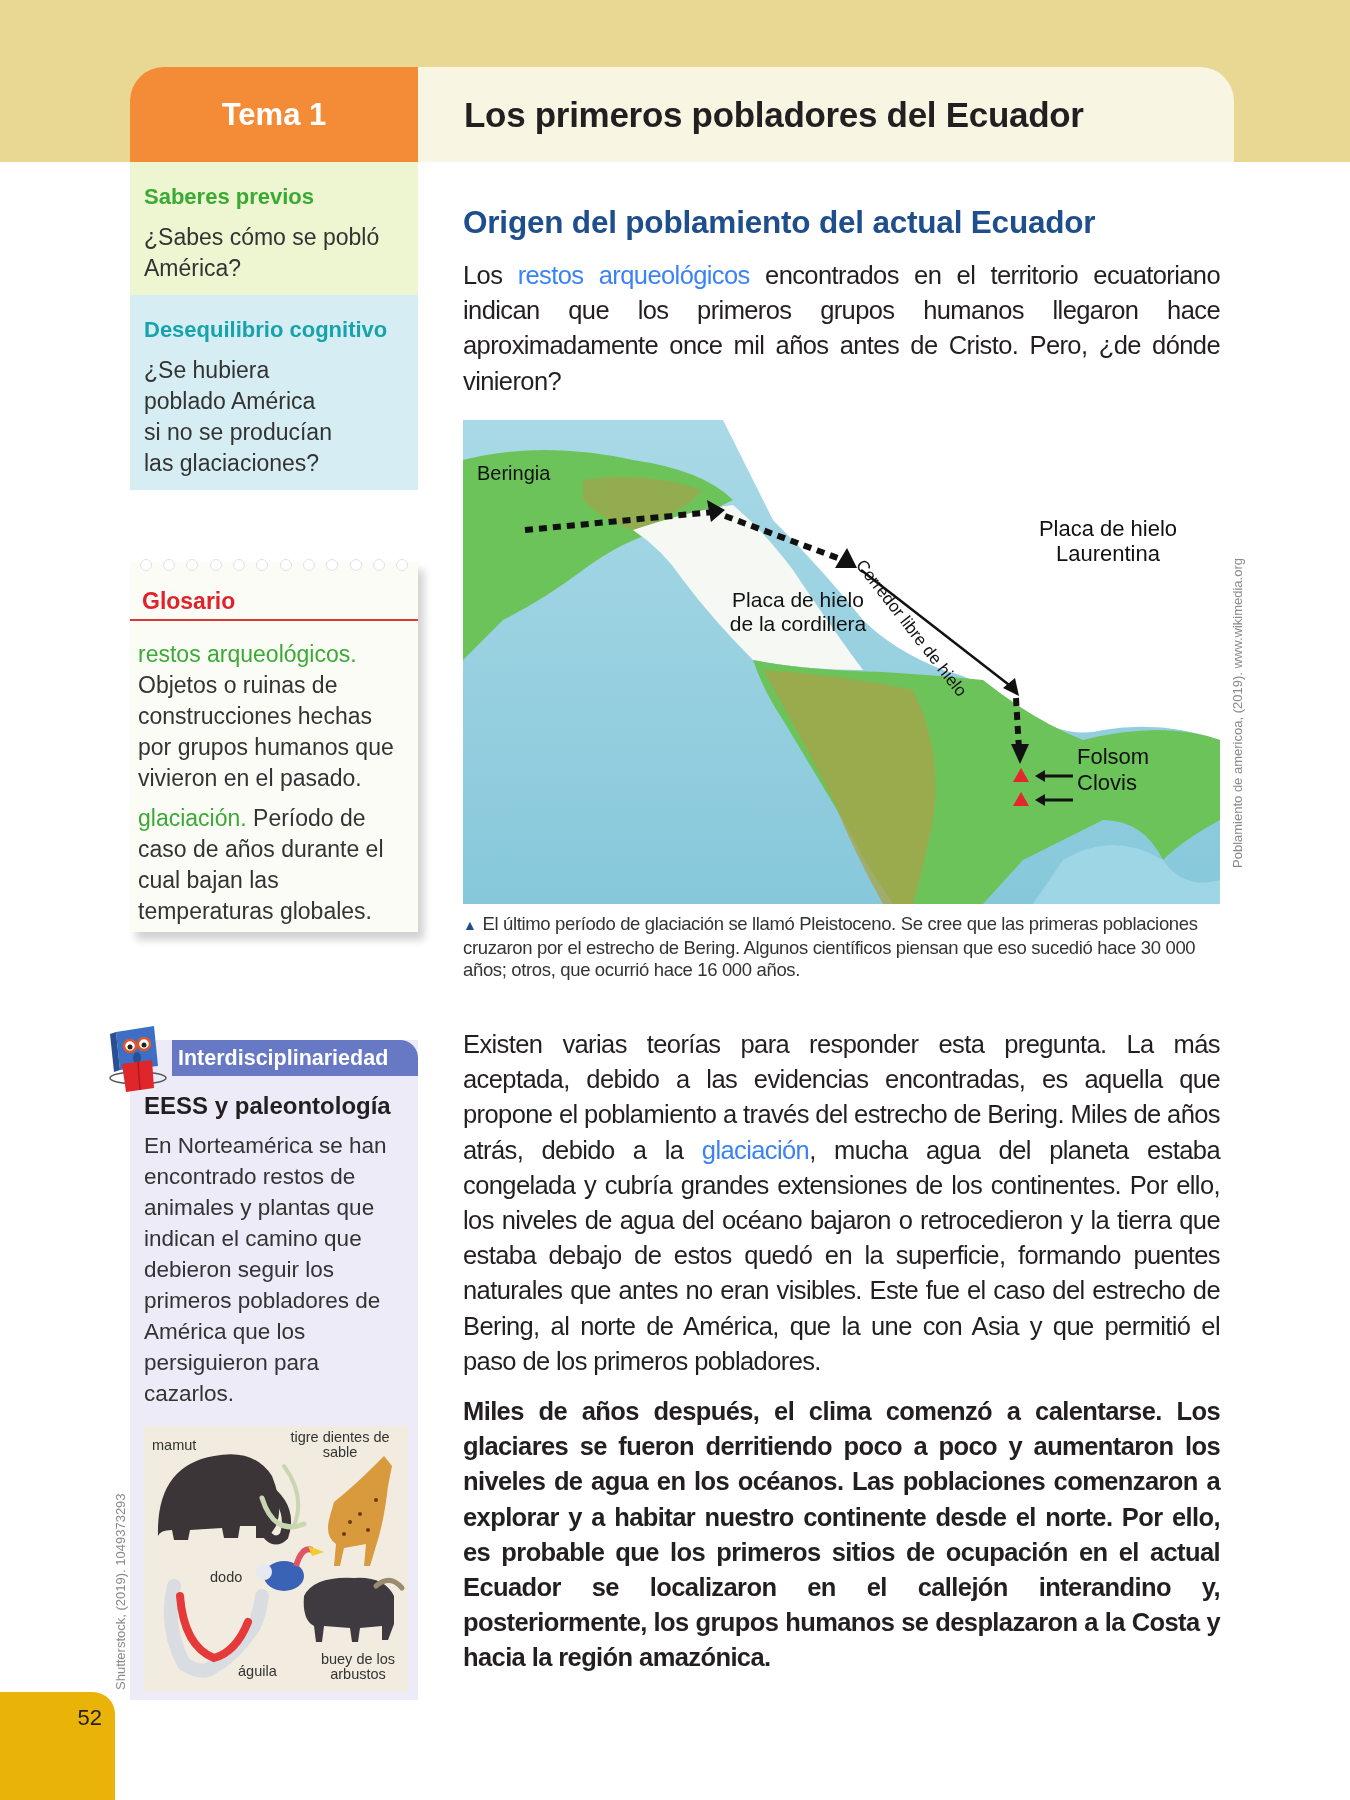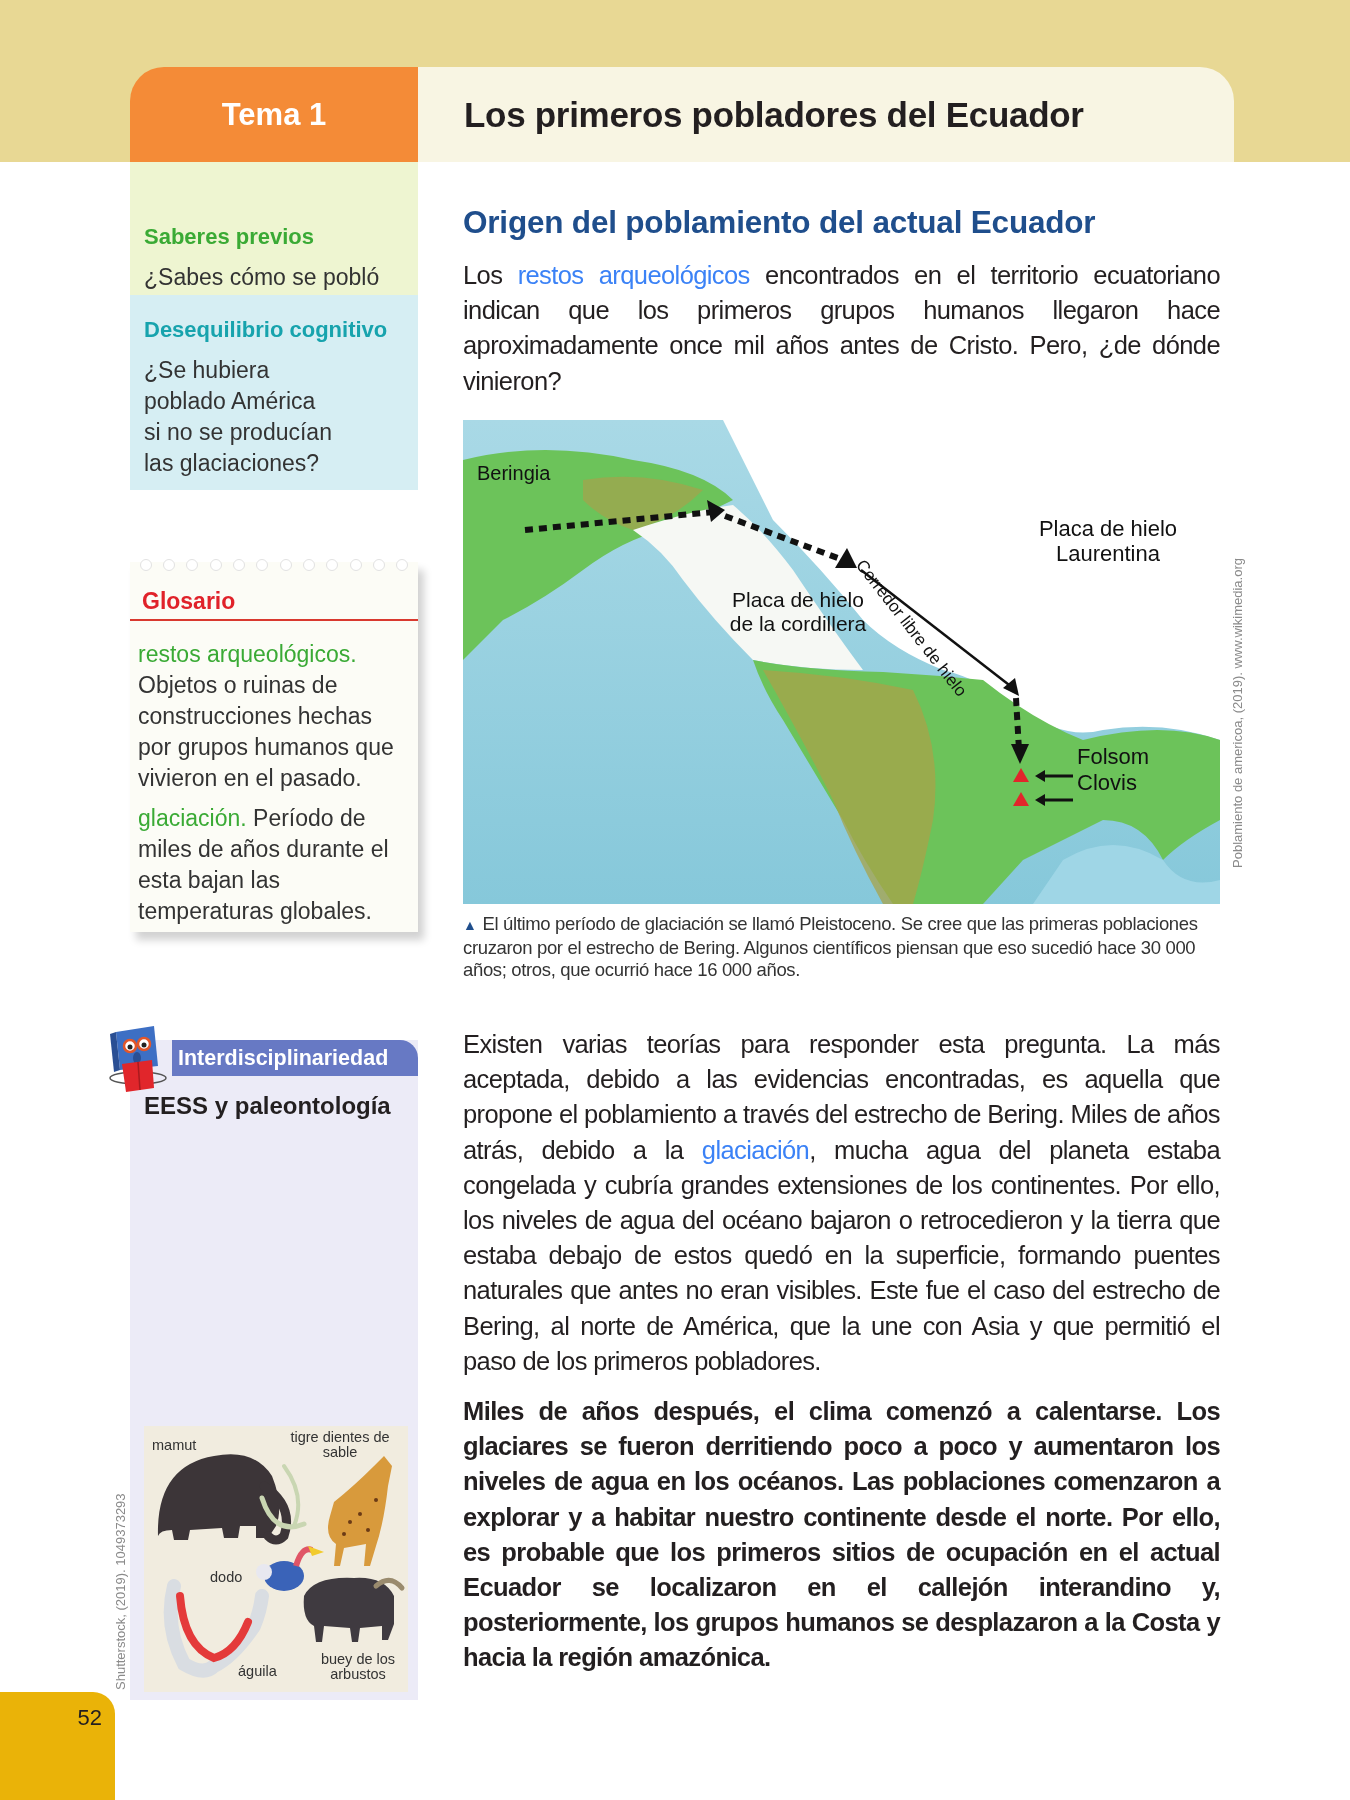--- a/index.html
+++ b/index.html
@@ -9,21 +9,21 @@
   .top-band { position: absolute; left: 0; top: 0; width: 1350px; height: 162px; background: #e8d894; }
   .tema-tab { position: absolute; left: 130px; top: 67px; width: 288px; height: 95px; background: #f48b37; border-top-left-radius: 34px; display: flex; align-items: center; justify-content: center; }
   .tema-tab span { color: #ffffff; font-weight: bold; font-size: 31px; }
   .title-box { position: absolute; left: 418px; top: 67px; width: 816px; height: 95px; background: #f8f5e3; border-top-right-radius: 34px; display: flex; align-items: center; padding-left: 46px; }
   .title-box h1 { font-size: 35px; font-weight: bold; color: #231f20; letter-spacing: -0.3px; }
 
   .side-box { position: absolute; left: 130px; width: 288px; padding: 22px 14px 0 14px; }
   .saberes { top: 162px; height: 133px; background: #eef5d1; }
   .deseq { top: 295px; height: 195px; background: #d6eef3; }
   .side-head { font-weight: bold; font-size: 22px; margin-bottom: 12px; }
-  .saberes .side-head { color: #3aaa35; margin-top: 40px; }
+  .saberes .side-head { color: #3aaa35; }
   .deseq .side-head { color: #17a3ad; }
   .side-text { font-size: 23px; line-height: 31px; color: #333; font-weight: 300; }
 
   .glosario { position: absolute; left: 130px; top: 562px; width: 288px; height: 370px; background: #fcfcf6; box-shadow: 6px 8px 8px rgba(0,0,0,0.18); padding: 26px 8px 0 8px; }
   .glosario .rings { position: absolute; top: 0; left: 0; width: 100%; height: 14px; display: flex; justify-content: space-around; padding: 0 4px; }
   .glosario .ring { width: 12px; height: 12px; border-radius: 50%; background: #ffffff; border: 1px solid #e2e2e2; margin-top: -3px; }
   .glo-head { color: #e0222a; font-weight: bold; font-size: 23px; padding-left: 4px; padding-bottom: 4px; border-bottom: 2px solid #d9392f; margin-left: -8px; margin-right: -8px; padding-left: 12px; }
   .glo-entries { margin-top: 18px; font-size: 23px; line-height: 31px; color: #333; }
   .glo-entry { margin-bottom: 9px; }
   .glo-term { color: #3aaa35; }
@@ -93,21 +93,21 @@
       <span class="ring"></span>
   </div>
   <div class="glo-head">Glosario</div>
   <div class="glo-entries">
     <div class="glo-entry">
       <span class="glo-term">restos arqueológicos.</span>
       <span>Objetos o ruinas de construcciones hechas por grupos humanos que vivieron en el pasado.</span>
     </div>
     <div class="glo-entry">
       <span class="glo-term">glaciación.</span>
-      <span>Período de miles de años durante el esta bajan las temperaturas globales.</span>
+      <span>Período de caso de años durante el cual bajan las temperaturas globales.</span>
     </div>
   </div>
 </div>
 
 <div class="inter">
   <div class="inter-band">
     <span>Interdisciplinariedad</span>
   </div>
   <svg class="mascot" viewBox="0 0 70 68">
     <ellipse cx="30" cy="52" rx="28" ry="6" fill="none" stroke="#555" stroke-width="1.5"></ellipse>
@@ -115,20 +115,21 @@
     <polygon points="8,6 12,44 6,46 2,8" fill="#2a4f94"></polygon>
     <circle cx="22" cy="20" r="6" fill="#fff" stroke="#e2562a" stroke-width="2.5"></circle>
     <circle cx="36" cy="18" r="6" fill="#fff" stroke="#e2562a" stroke-width="2.5"></circle>
     <circle cx="22" cy="21" r="2.5" fill="#222"></circle>
     <circle cx="36" cy="19" r="2.5" fill="#222"></circle>
     <ellipse cx="29" cy="32" rx="4" ry="6" fill="#2a4f94"></ellipse>
     <polygon points="14,38 44,34 46,62 18,66" fill="#e1262b"></polygon>
     <line x1="30" y1="36" x2="32" y2="64" stroke="#a91a1e" stroke-width="1.5"></line>
   </svg>
   <div class="inter-sub">EESS y paleontología</div>
+  <div class="inter-text">En Norteamérica se han encontrado restos de animales y plantas que indican el camino que debieron seguir los primeros pobladores de América que los persiguieron para cazarlos.</div>
   <div class="animals">
     <svg width="264" height="266" viewBox="0 0 264 266">
 
       <path d="M14,110 Q12,40 70,30 Q110,22 128,50 Q140,80 132,100 L124,112 L112,112 L112,100 L96,100 L94,112 L80,112 L78,102 L46,104 L44,114 L30,114 L28,104 Q16,104 14,110 Z" fill="#3c3538"></path>
       <path d="M120,60 Q150,80 140,110 Q132,118 124,110" fill="none" stroke="#3c3538" stroke-width="9" stroke-linecap="round"></path>
       <path d="M118,72 Q130,110 160,98" fill="none" stroke="#c9d6b2" stroke-width="5" stroke-linecap="round"></path>
       <path d="M140,40 Q162,70 150,100" fill="none" stroke="#c9d6b2" stroke-width="4" stroke-linecap="round"></path>
 
       <path d="M190,76 Q210,60 230,40 L240,30 L248,40 L244,60 Q240,96 232,120 L226,140 L220,140 L222,118 L200,122 L196,140 L190,140 L192,118 Q180,110 186,90 Z" fill="#d89a3c"></path>
       <circle cx="206" cy="96" r="2" fill="#6b3a16"></circle>

